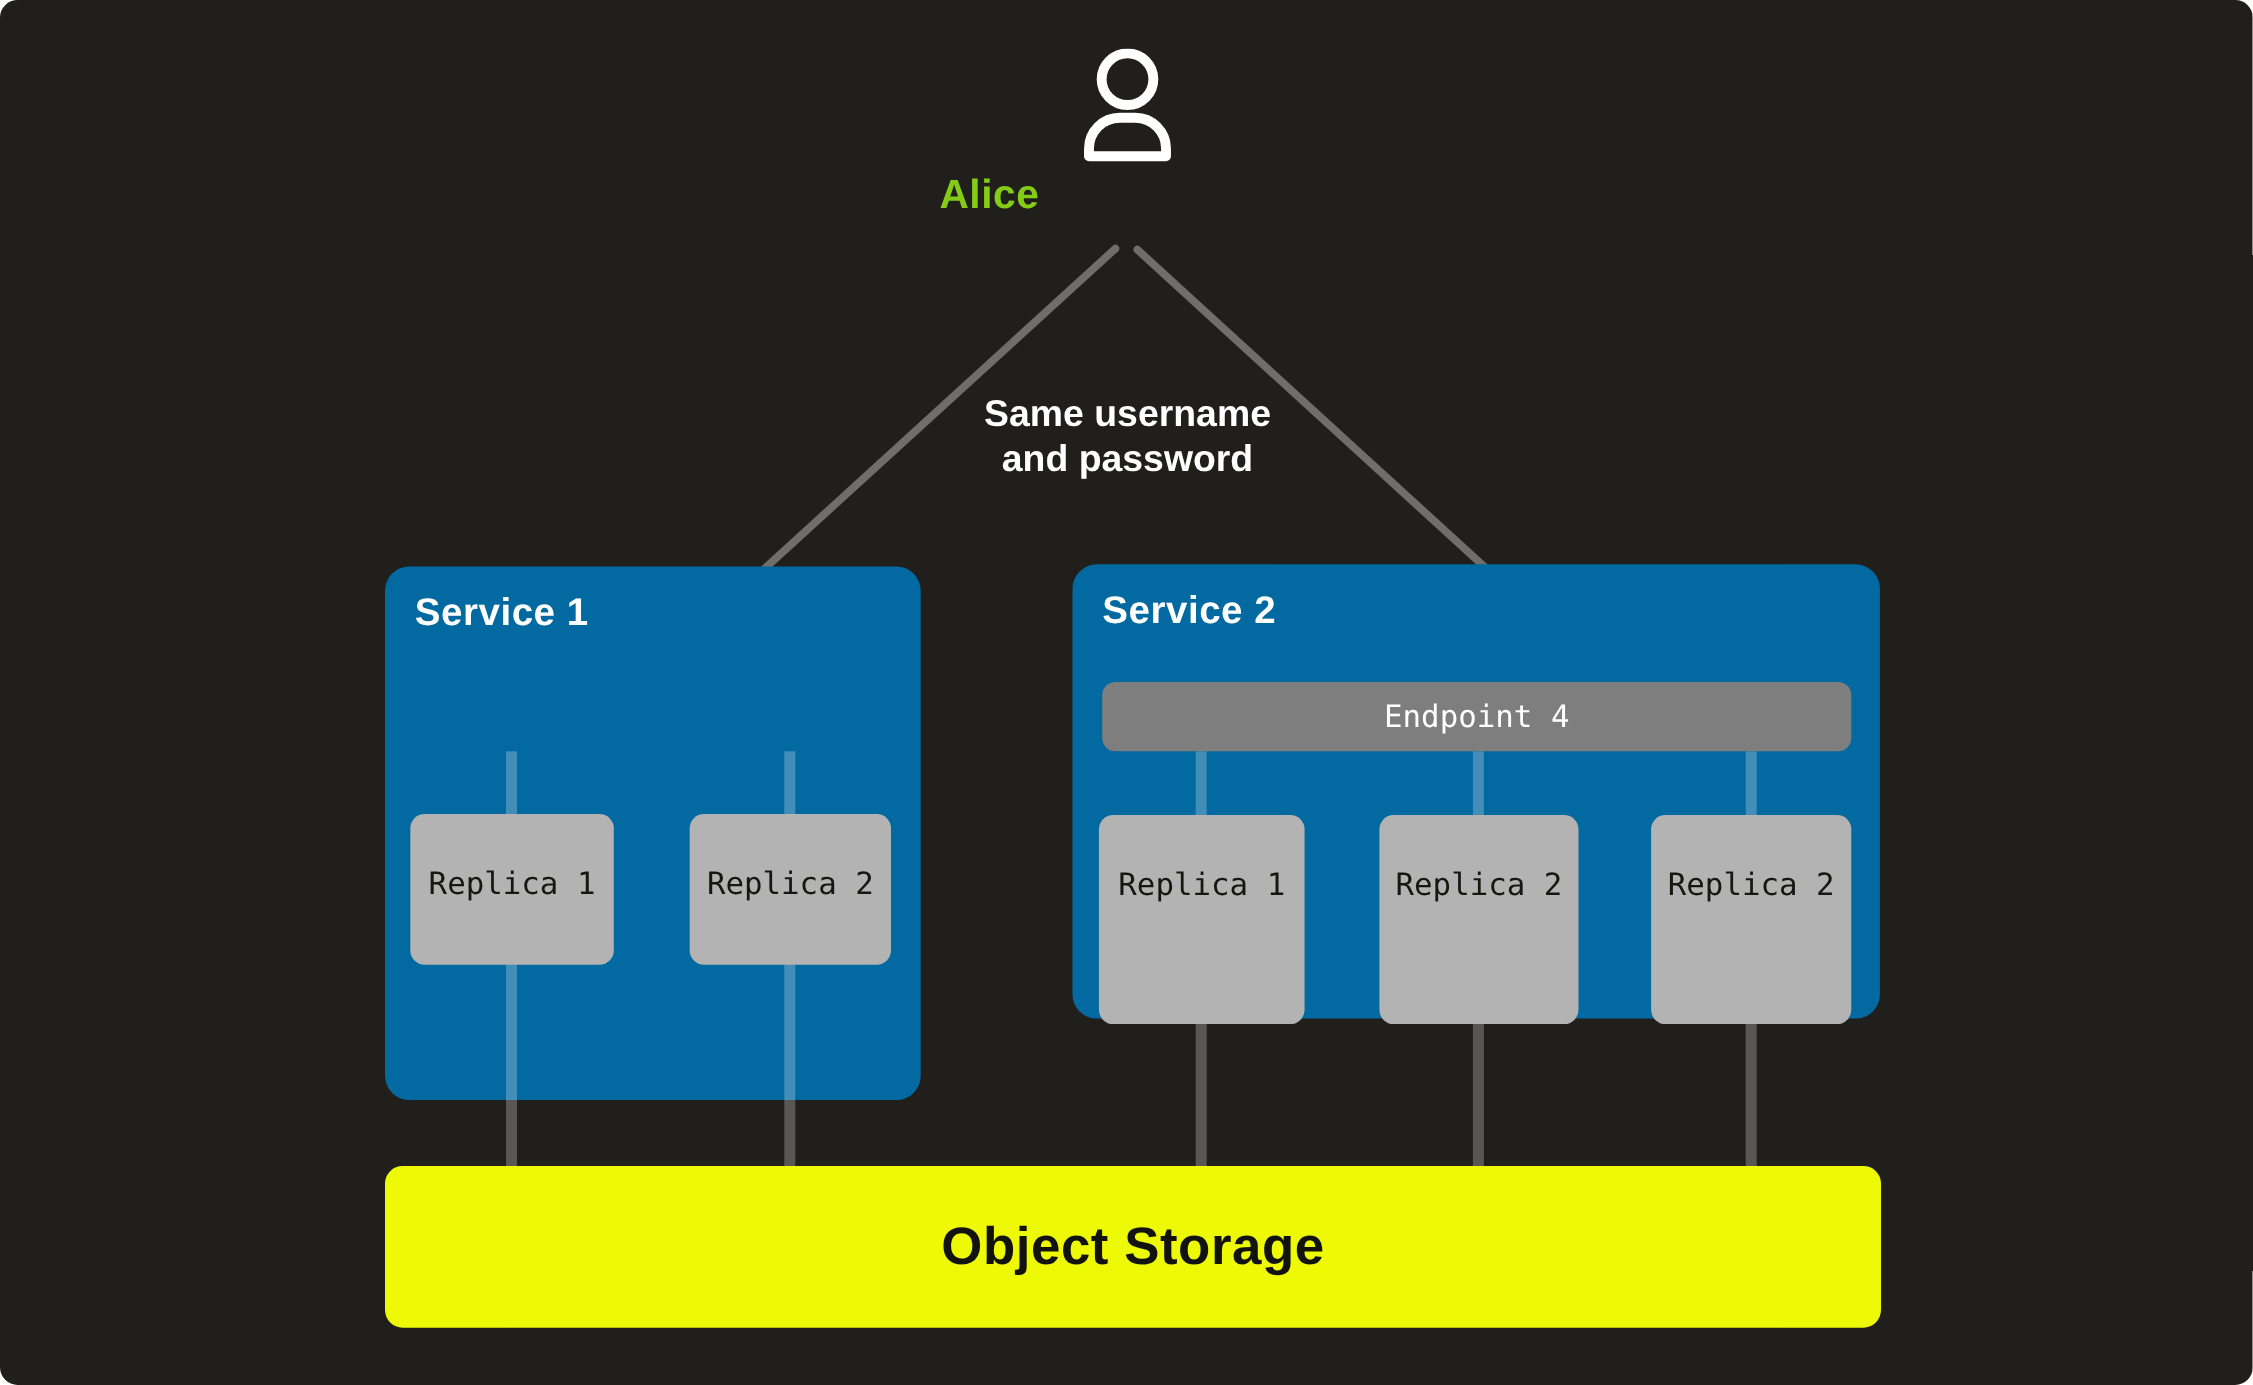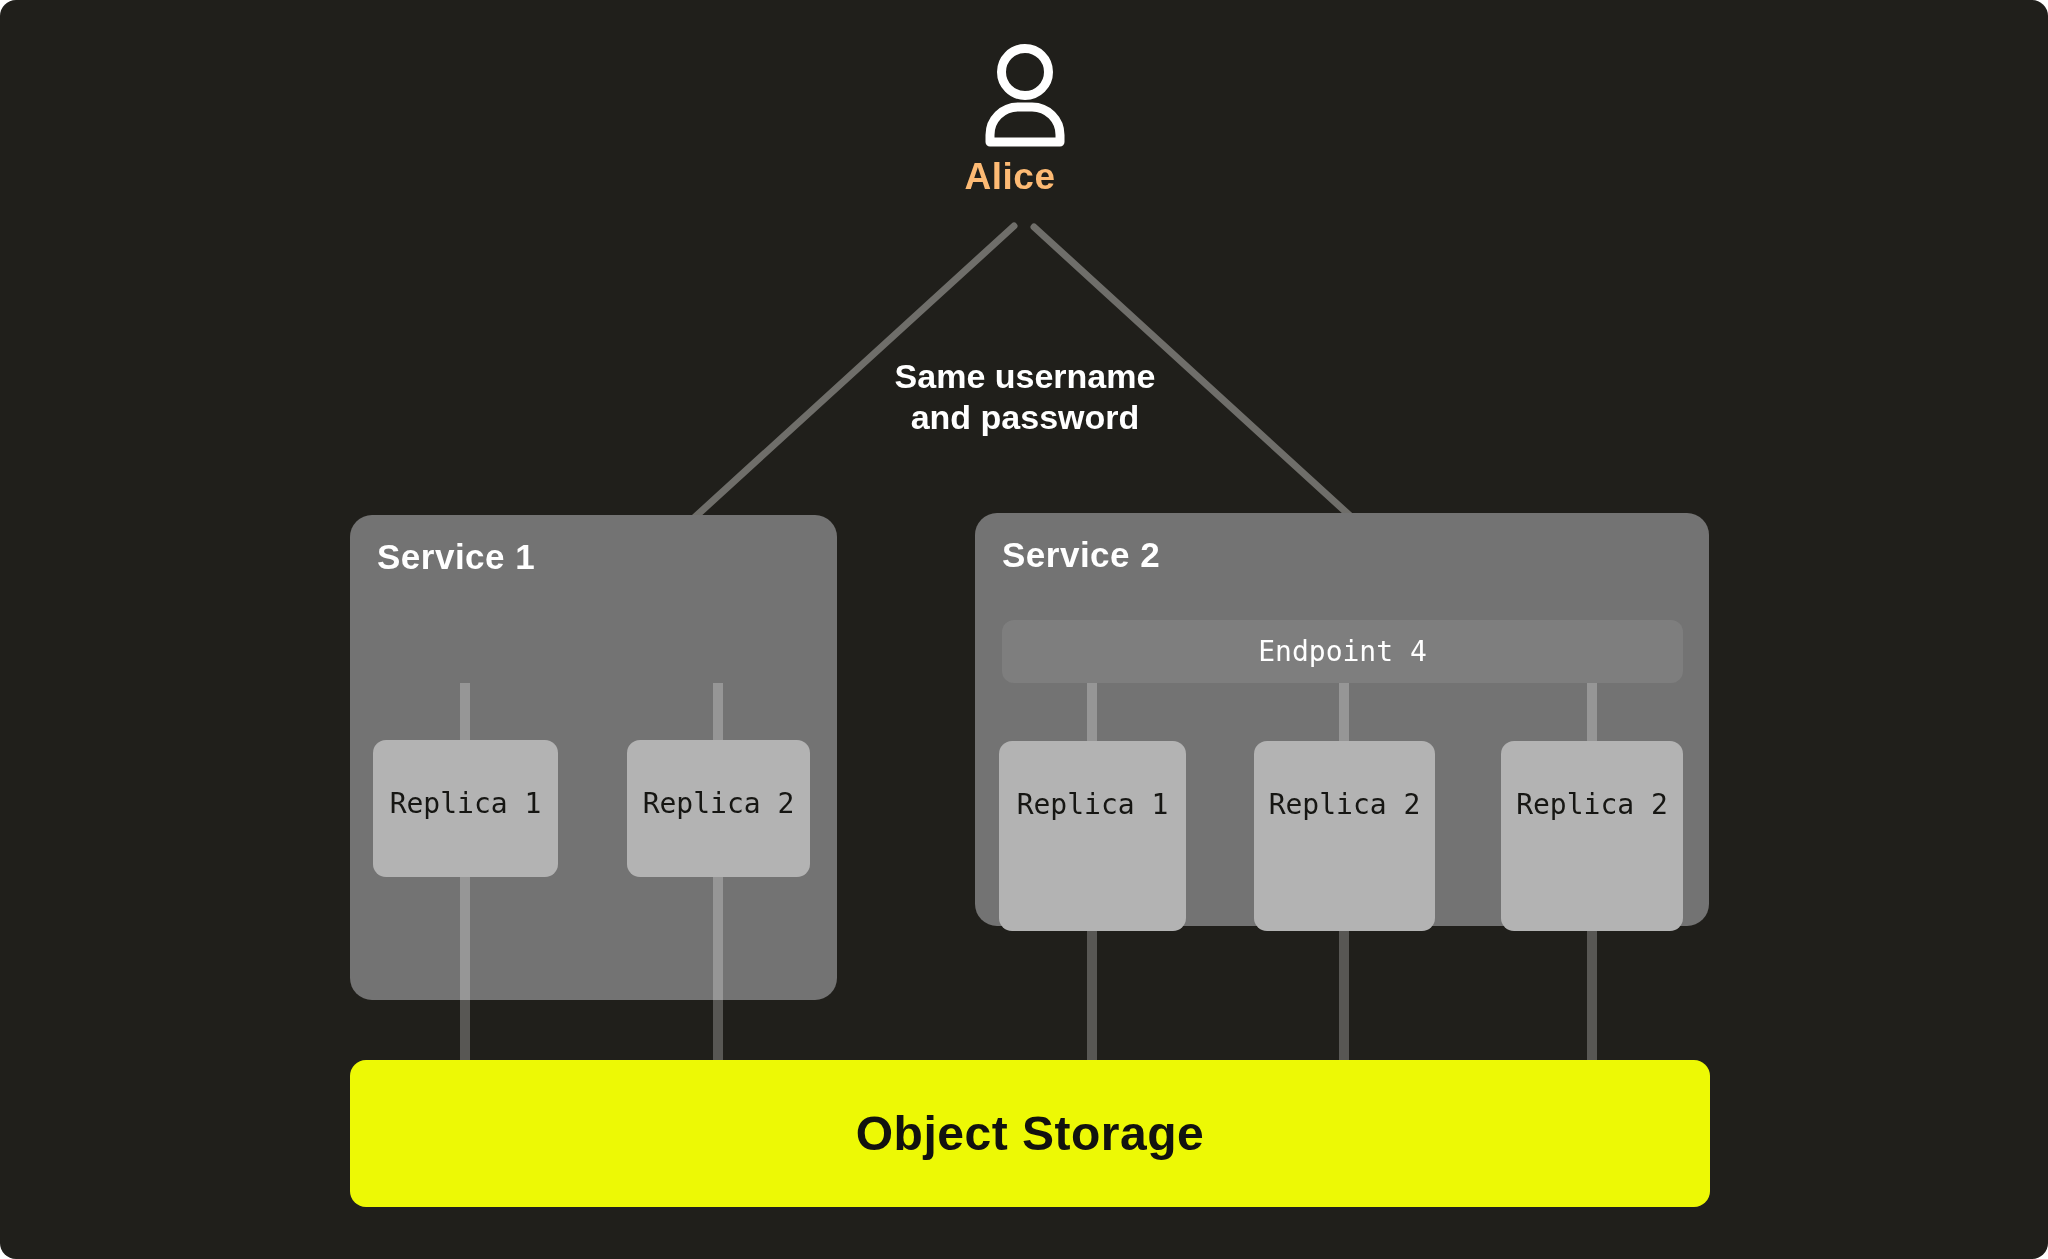--- a/index.html
+++ b/index.html
@@ -27,45 +27,45 @@
   }
 
   
   .person-icon {
     position: absolute;
     left: 979px; top: 44px;
     width: 92px; height: 104px;
   }
   .person-label {
     position: absolute;
-    left: 885px; top: 156px;
+    left: 854px; top: 156px;
     width: 250px;
-    text-align: center;
-    color: #fdba74;
+    text-align: left;
+    color: #84cc16;
     font-size: 37px;
     font-weight: 700;
     letter-spacing: 0.5px;
   }
 
   
   .annotation {
     position: absolute;
     left: 845px; top: 356px;
     width: 360px;
     text-align: center;
     color: #ffffff;
     font-size: 34px;
     font-weight: 700;
     line-height: 41px;
   }
 
   
   .service {
     position: absolute;
-    background: #737373;
+    background: #0369a1;
     border-radius: 22px;
   }
   .service-1 { left: 350px; top: 515px; width: 487px; height: 485px; }
   .service-2 { left: 975px; top: 513px; width: 734px; height: 413px; }
   .service-title {
     position: absolute;
     left: 27px; top: 22px;
     margin: 0;
     color: #ffffff;
     font-size: 35px;

